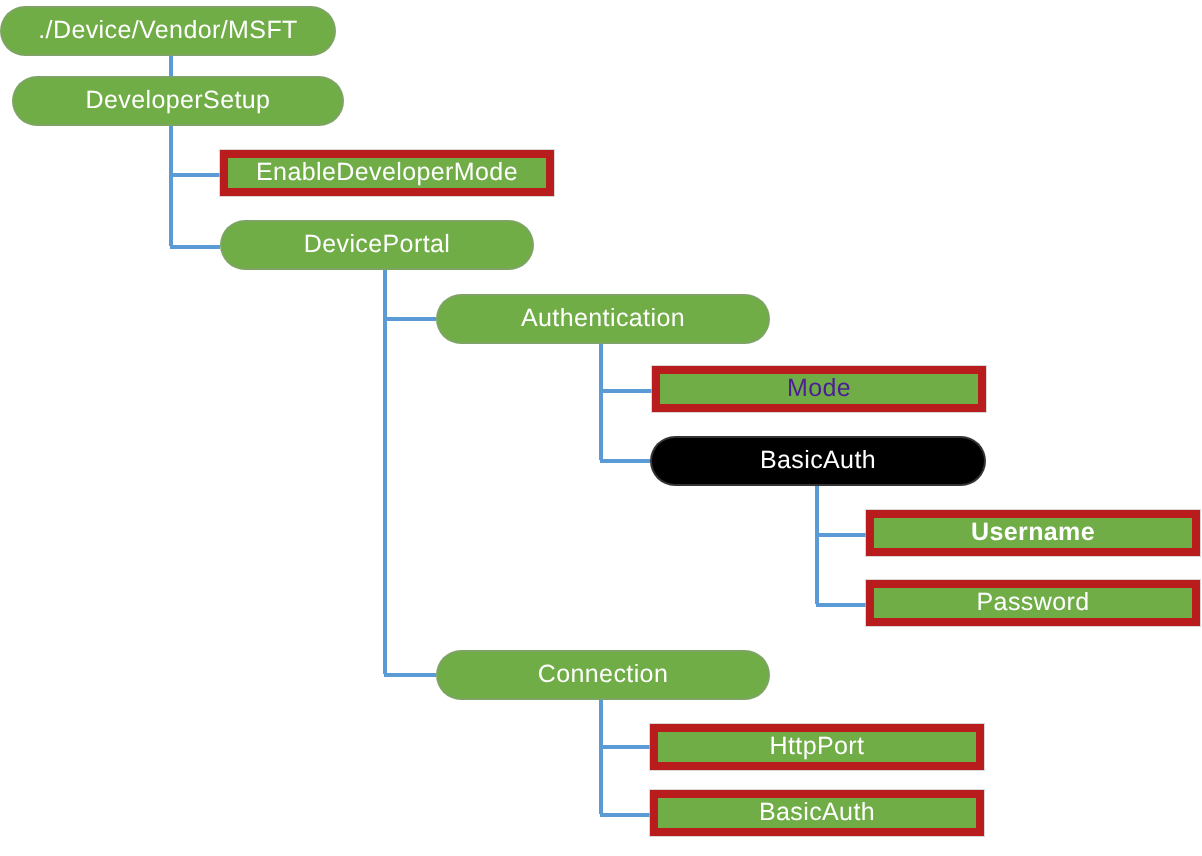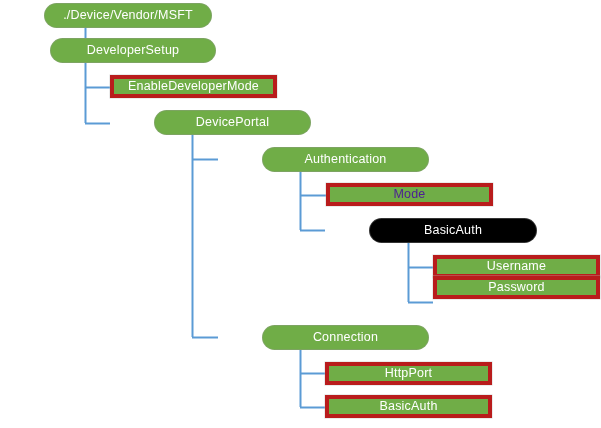--- a/index.html
+++ b/index.html
@@ -36,21 +36,20 @@
     line-height: 1;
     letter-spacing: 0.2px;
     white-space: nowrap;
     text-align: center;
     border: 1px solid #d6d6d6;
     z-index: 2;
   }
   .node.pill {
     border-radius: 999px;
     border: 1px solid rgba(150,150,150,0.35);
-    margin-left: 44px;
   }
   .node.rect {
     border-radius: 0;
     border: 4px solid #b91c1c;
     box-shadow: 0 0 0 0.5px rgba(190,190,190,0.6);
   }
   .node .label {
     display: block;
     pointer-events: none;
   }
@@ -92,24 +91,24 @@
       </div>
       <div class="node pill" style="left: 218px; top: 147px; width: 167px; height: 25px; background: rgb(112, 173, 71); color: rgb(255, 255, 255);">
         <span class="label">Authentication</span>
       </div>
       <div class="node rect" style="left: 326px; top: 183px; width: 167px; height: 23px; background: rgb(112, 173, 71); color: #4c1d95;">
         <span class="label">Mode</span>
       </div>
       <div class="node pill" style="left: 325px; top: 218px; width: 168px; height: 25px; background: #000000; color: rgb(255, 255, 255);">
         <span class="label">BasicAuth</span>
       </div>
-      <div class="node rect" style="left: 433px; top: 255px; width: 167px; height: 23px; background: rgb(112, 173, 71); color: rgb(255, 255, 255);">
+      <div class="node rect" style="left: 433px; top: 255px; width: 167px; height: 23px; background: rgb(112, 173, 71); color: rgb(255, 255, 255); font-weight: bold;">
         <span class="label">Username</span>
       </div>
-      <div class="node rect" style="left: 433px; top: 276px; width: 167px; height: 23px; background: rgb(112, 173, 71); color: rgb(255, 255, 255);">
+      <div class="node rect" style="left: 433px; top: 290px; width: 167px; height: 23px; background: rgb(112, 173, 71); color: rgb(255, 255, 255);">
         <span class="label">Password</span>
       </div>
       <div class="node pill" style="left: 218px; top: 325px; width: 167px; height: 25px; background: rgb(112, 173, 71); color: rgb(255, 255, 255); text-align: center;">
         <span class="label">Connection</span>
       </div>
       <div class="node rect" style="left: 325px; top: 362px; width: 167px; height: 23px; background: rgb(112, 173, 71); color: rgb(255, 255, 255);">
         <span class="label">HttpPort</span>
       </div>
       <div class="node rect" style="left: 325px; top: 395px; width: 167px; height: 23px; background: rgb(112, 173, 71); color: rgb(255, 255, 255);">
         <span class="label">BasicAuth</span>

